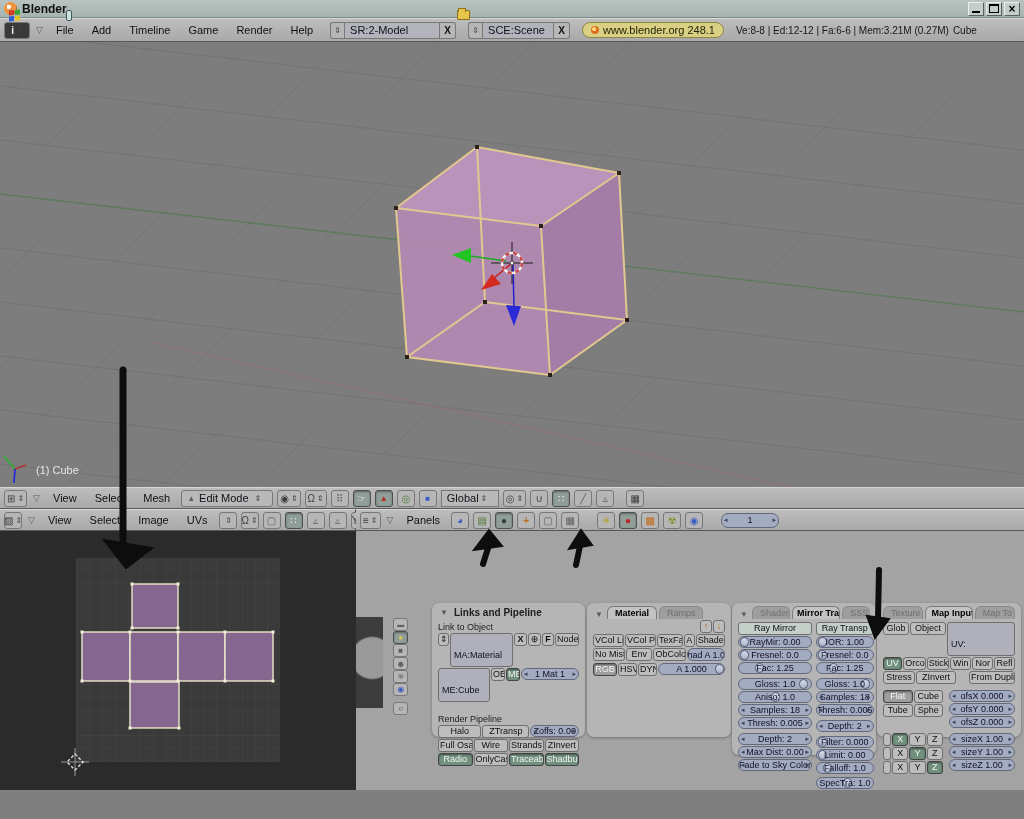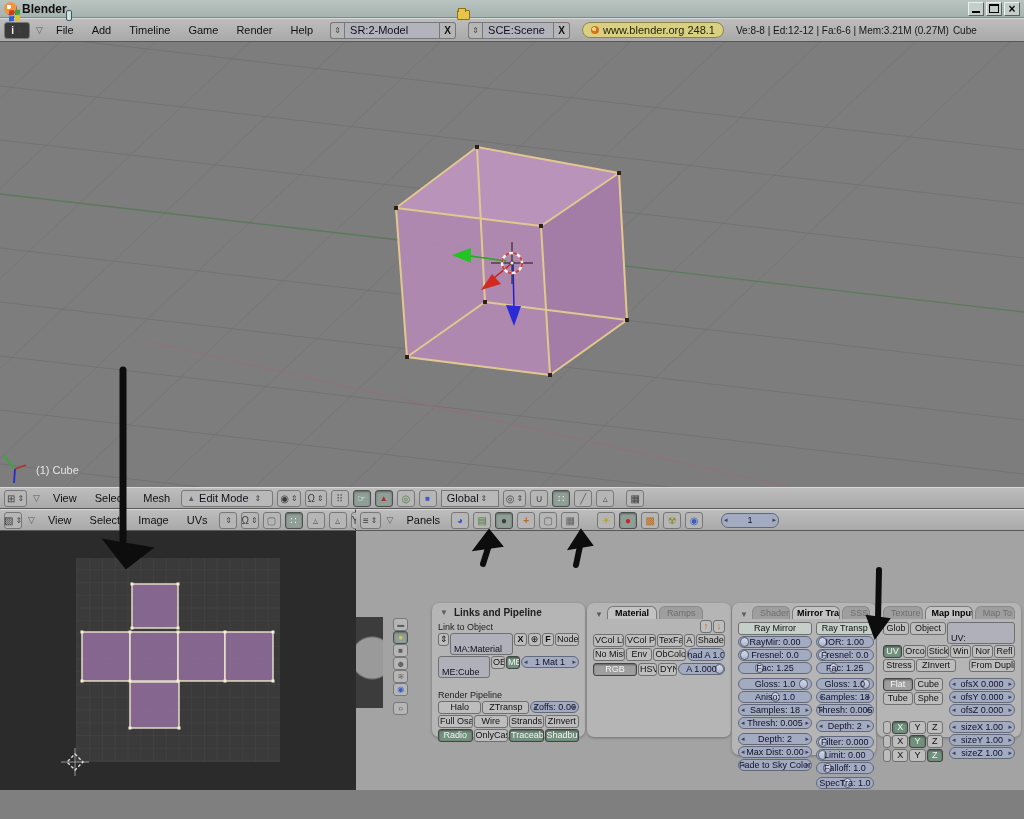--- a/index.html
+++ b/index.html
@@ -36,21 +36,21 @@
   .panel{position:absolute;background:#b5b5b5;border-radius:7px;box-shadow:0 1px 3px rgba(0,0,0,.3);padding:3px 6px;font-size:9px}
   .ptitle{display:flex;align-items:center;gap:4px;font-size:10px;font-weight:bold;color:#202020;height:13px}
   .ptabs{display:flex;gap:2px;height:13px;align-items:flex-end}
   .ptab{height:13px;line-height:12px;padding:0 7px;border-radius:6px 6px 0 0;font-size:9px;white-space:nowrap;overflow:hidden}
   .ptab.act{background:#c2c2c2;color:#000;font-weight:bold;border:1px solid #7a7a7a;border-bottom:none}
   .ptab.ina{background:#9e9e9e;color:#6f6f6f;border:1px solid #8a8a8a;border-bottom:none}
   .r{display:flex;gap:1px;margin-top:1px}
   .tbtn{height:13px;line-height:11px;background:#bdbdbd;border:1px solid #6f6f6f;border-radius:3px;text-align:center;font-size:9px;color:#101010;white-space:nowrap;overflow:hidden;padding:0 1px}
   .tbtn.on{background:#71917e;color:#f2f2f2;border-color:#444;box-shadow:inset 0 1px 2px rgba(0,0,0,.4)}
   .tbtn.dark{background:#9f9f9f}
-  .fld{height:13px;line-height:11px;background:#b0b0bb;border:1px solid #6f6f6f;border-radius:3px;font-size:9px;color:#10101c;padding:10px 3px;text-align:left;white-space:nowrap;overflow:hidden}
+  .fld{height:13px;line-height:11px;background:#b0b0bb;border:1px solid #6f6f6f;border-radius:3px;font-size:9px;color:#10101c;padding:16px 3px;text-align:left;white-space:nowrap;overflow:hidden}
   .num,.slider{height:12px;background:#a3abc0;border:1px solid #62697e;border-radius:6px;font-size:9px;color:#101028;display:flex;align-items:center;justify-content:center;white-space:nowrap;overflow:hidden;position:relative}
   .num::before{content:"◂";font-size:7px;color:#3c425a;position:absolute;left:2px}
   .num::after{content:"▸";font-size:7px;color:#3c425a;position:absolute;right:2px}
   .num.noarr::before,.num.noarr::after{content:""}
   .slider .knob{position:absolute;top:0;bottom:0;width:9px;background:linear-gradient(#d4dae8,#aeb6ca);border:1px solid #555c72;border-radius:5px;left:calc(var(--frac,0) * (100% - 9px))}
   .slider .lab{position:relative;z-index:1;pointer-events:none}
   .plabel{font-size:9px;color:#1c1c1c;margin-top:3px}
   .sw{border:1px solid #666;height:13px}
   
   #taskbar{left:0;top:790px;width:1024px;height:29px;background:#b8c3bf;border-top:1px solid #e6eeea;display:flex;align-items:center;gap:3px;padding:0 2px}
@@ -452,21 +452,21 @@
       </div>
       <div class="r">
         <span class="tbtn" style="flex:1">No Mist</span>
         <span class="tbtn" style="flex:0.8">Env</span>
         <span class="tbtn" style="flex:1">ObColor</span>
         <span class="num noarr" style="flex:1.3;height:13px">
             <span>Shad A 1.00</span>
           </span>
       </div>
       <div class="r" style="margin-top:2px">
-        <span class="tbtn on dark" style="width:44px;color:#f4f4f4">RGB</span>
+        <span class="tbtn on dark" style="width:24px;color:#f4f4f4">RGB</span>
         <span class="tbtn" style="width:19px">HSV</span>
         <span class="tbtn" style="width:19px">DYN</span>
         <span class="slider" style="flex: 1 1 0%; --frac: 1;">
             <span class="knob"></span>
             <span class="lab">A 1.000</span>
           </span>
       </div>
     </div>
 
     <div class="panel" style="left:376px;top:72px;width:144px;height:152px">

